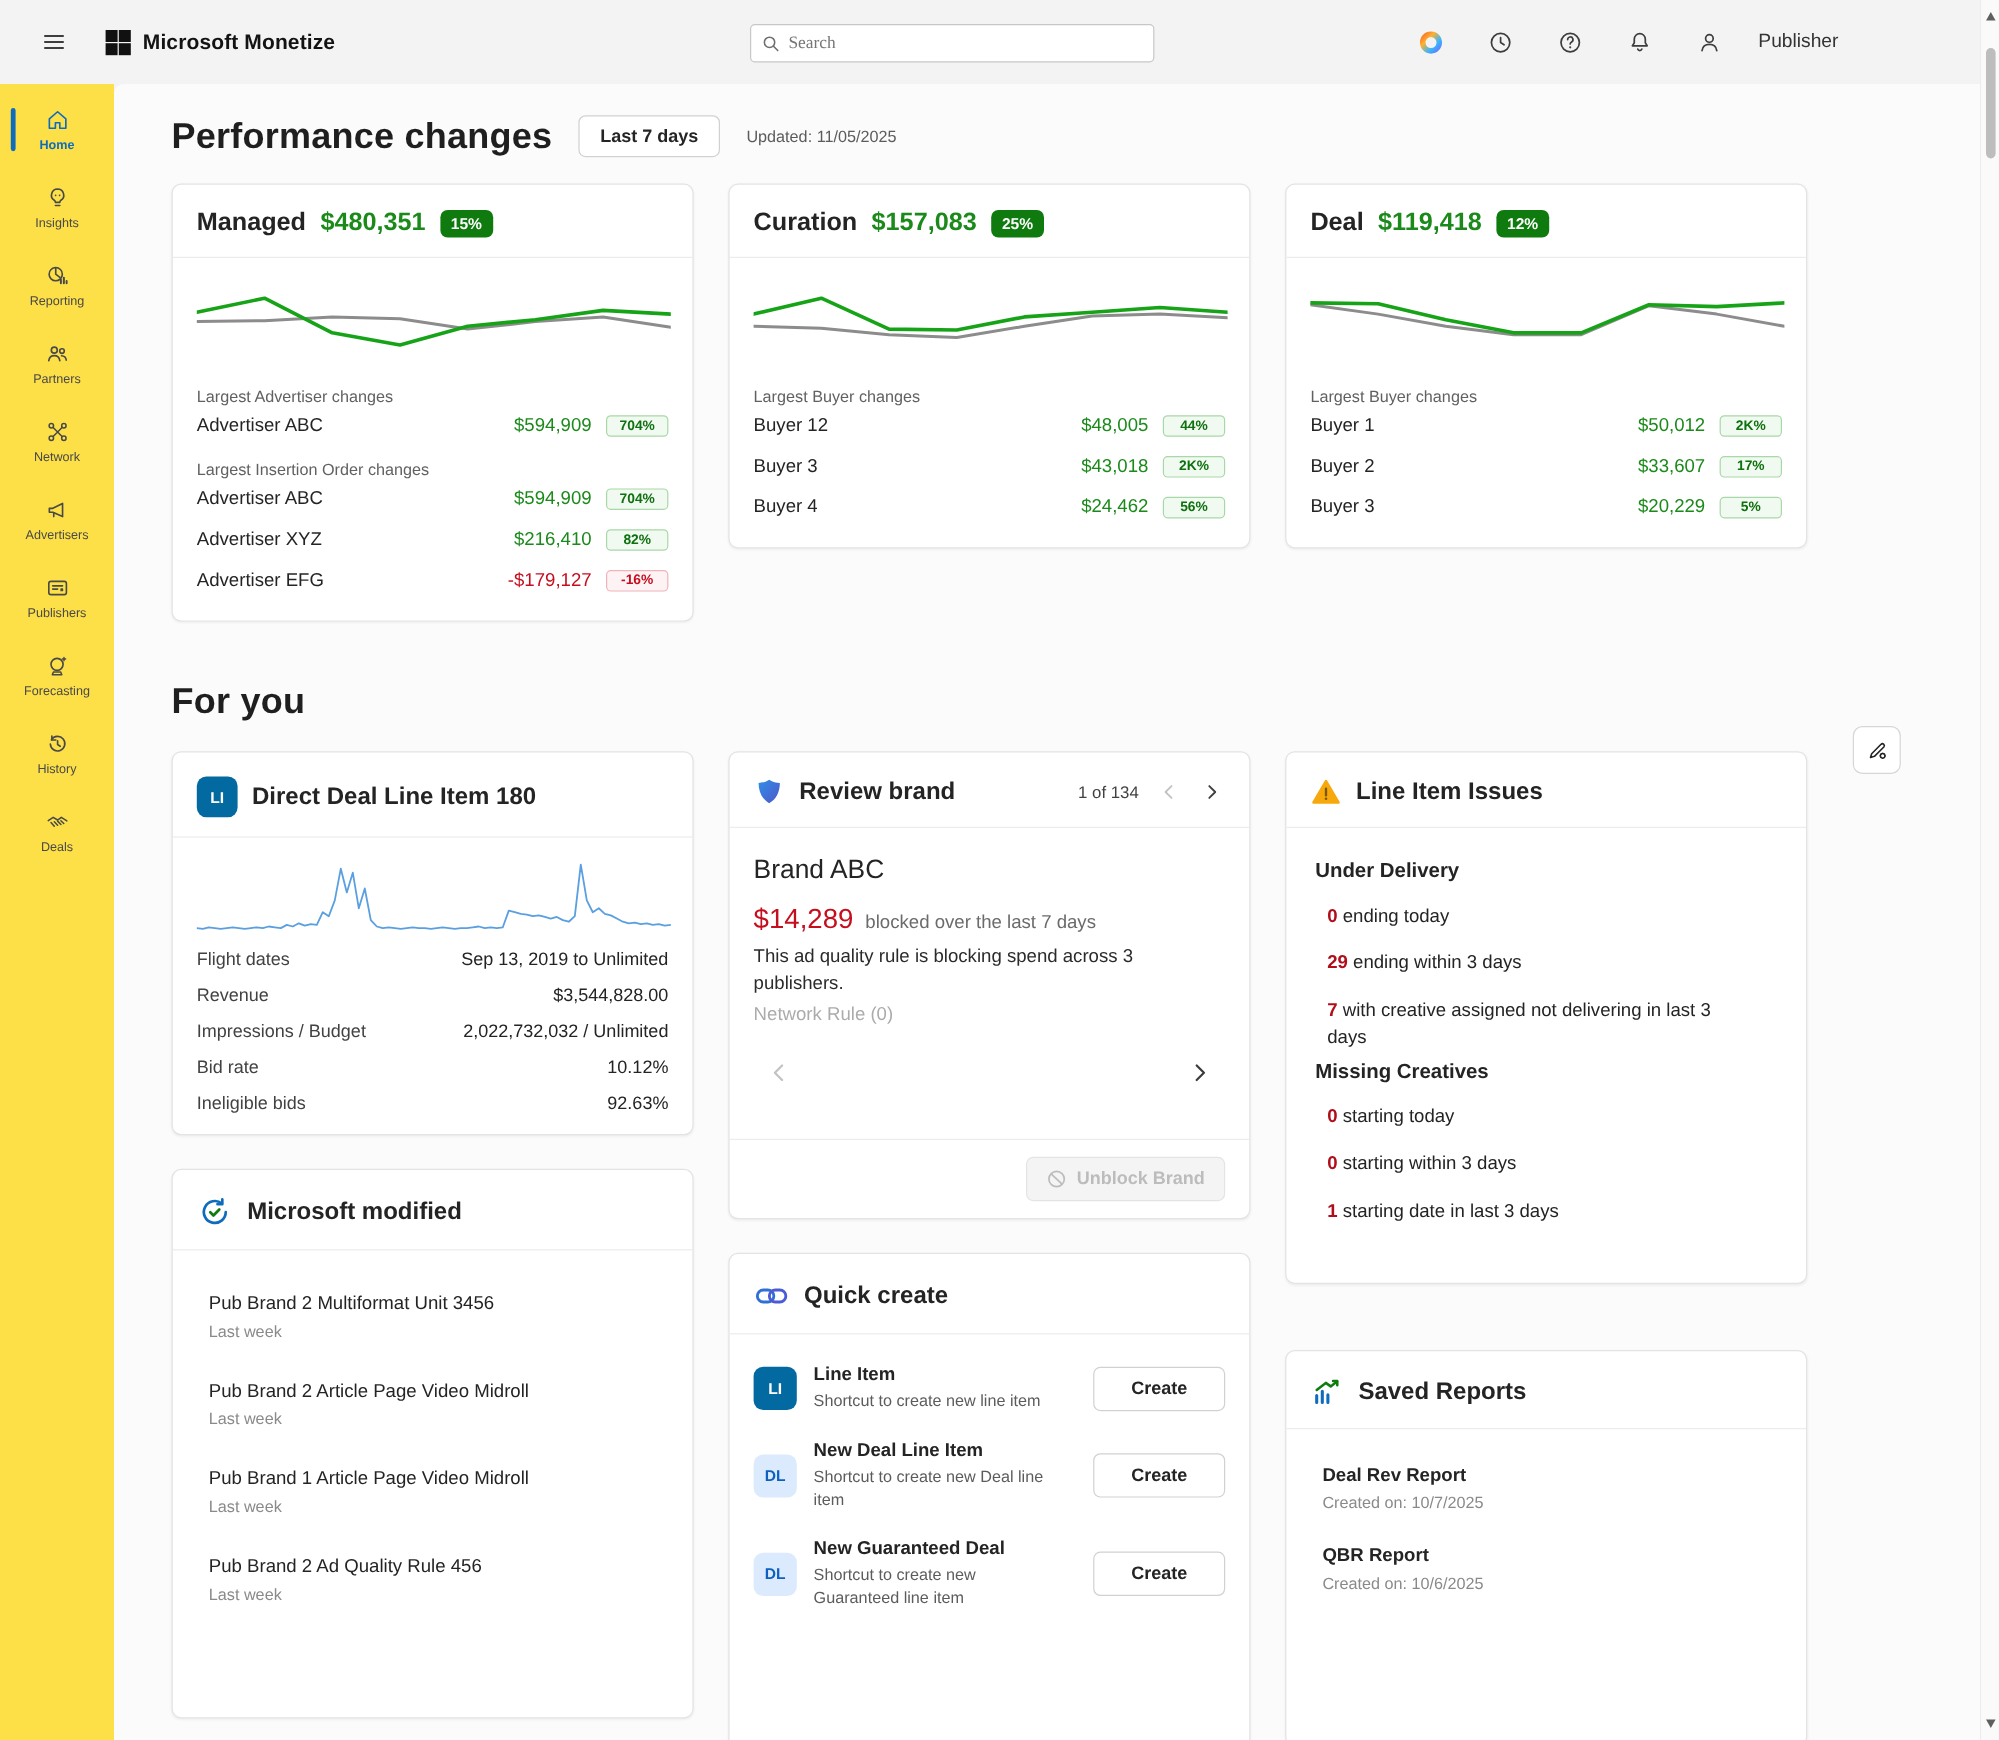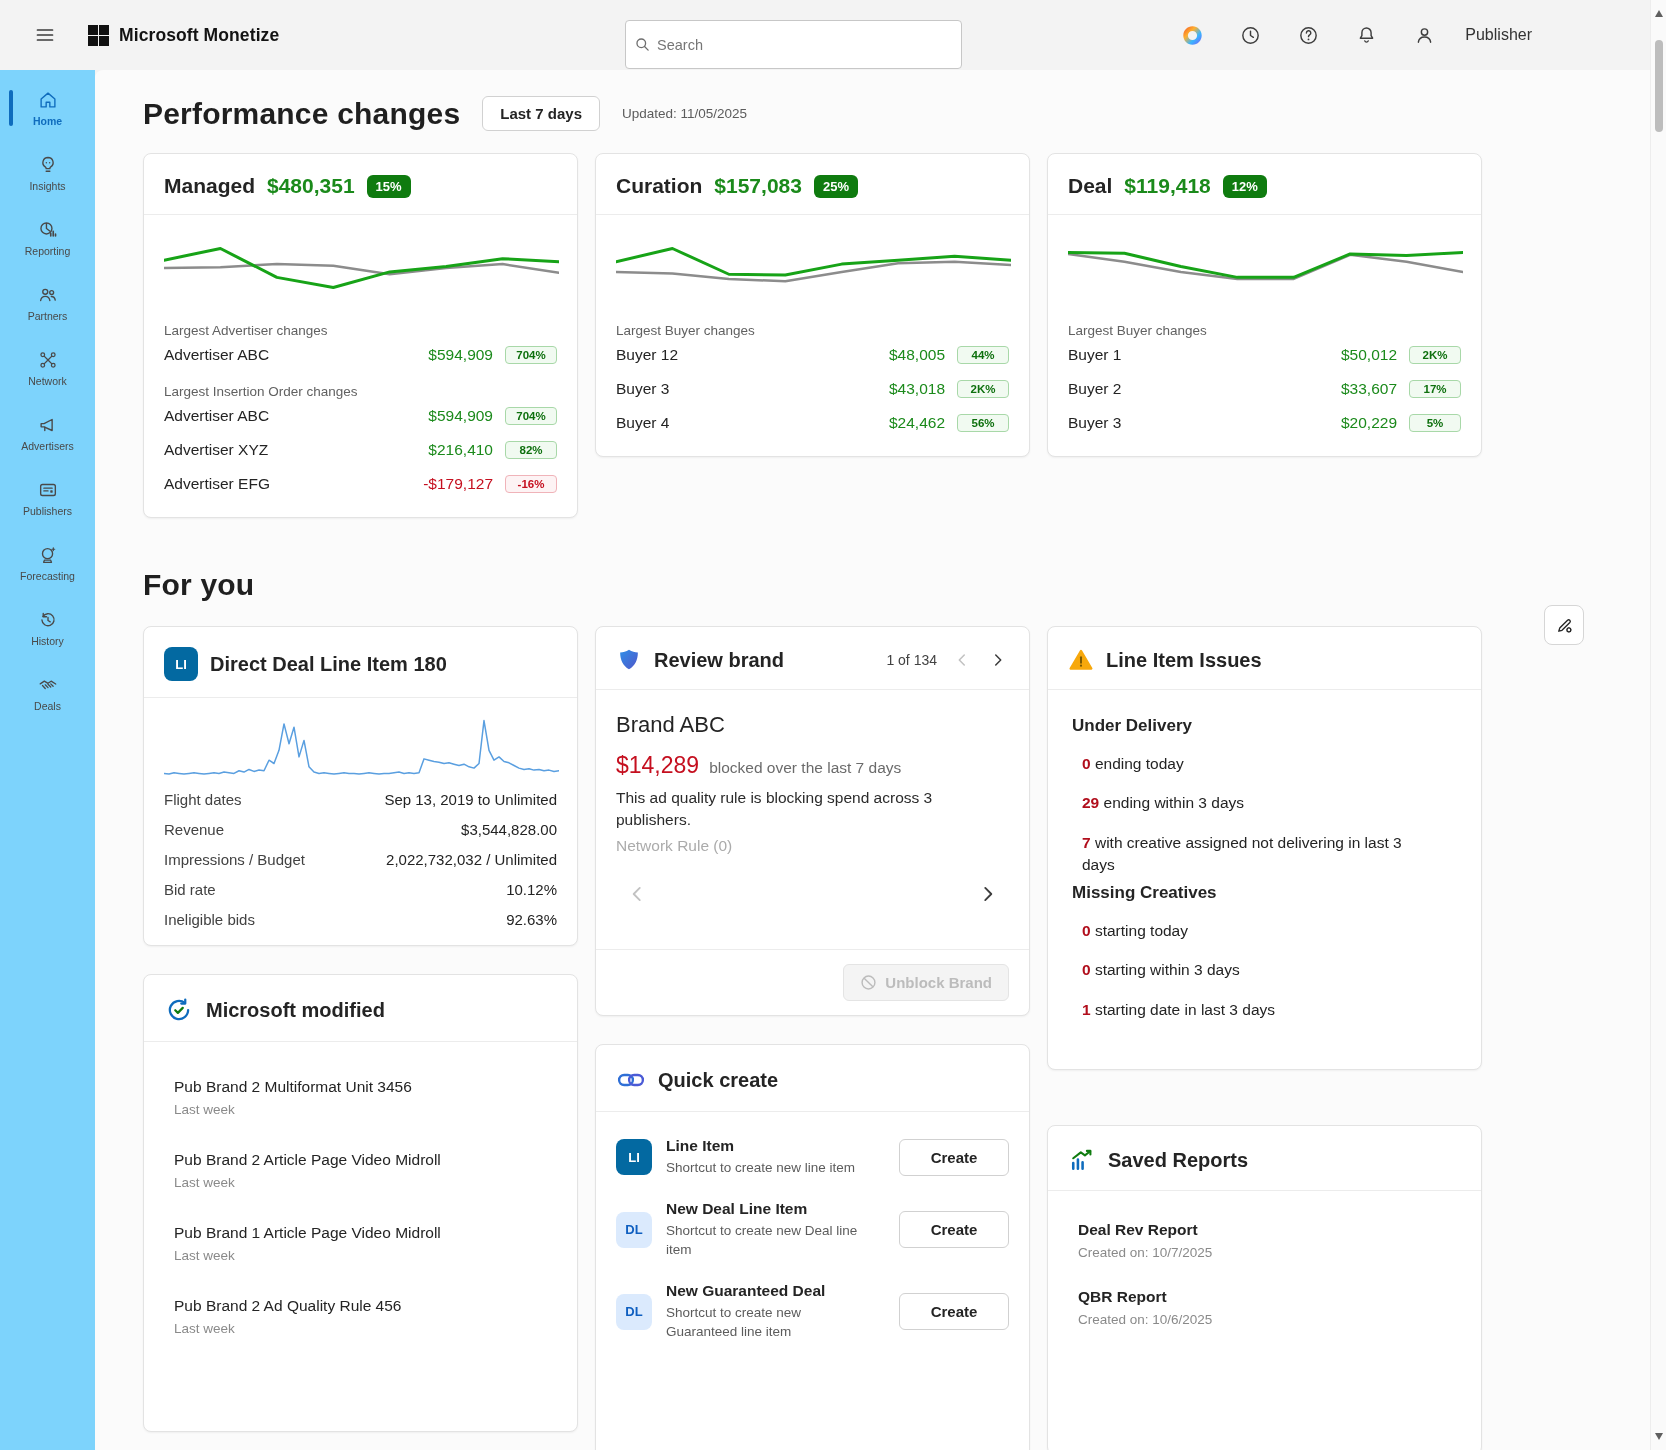--- a/index.html
+++ b/index.html
@@ -12,31 +12,31 @@
   .topbar {
     height:70px; display:flex; align-items:center;
     padding:0 34px 0 28px; background:#f3f3f3; position:relative; z-index:2;
   }
   .hamburger { width:34px; height:34px; border:none; background:transparent; cursor:pointer; display:flex; align-items:center; justify-content:center; border-radius:4px; }
   .brand { display:flex; align-items:center; gap:10px; margin-left:26px; }
   .mslogo { width:21px; height:21px; display:grid; grid-template-columns:10px 10px; grid-template-rows:10px 10px; gap:1px; }
   .mslogo span { background:#111; }
   .brand-name { font-size:17.5px; font-weight:700; letter-spacing:.1px; color:#131313; }
   .search-wrap {
-    position:absolute; left:625px; top:20px; width:337px; height:49px;
+    position:absolute; left:625px; top:20px; width:337px; height:32px;
     background:#fff; border:1px solid #c7c7c7; border-radius:4px;
-    display:flex; align-items:center; padding:0 9px; gap:7px;
+    display:flex; align-items:center; padding:0 9px; gap:7px;font-family:Liberation Serif, serif;
   }
   .search-wrap input { border:none; outline:none; flex:1; font-size:14.5px; font-family:inherit; color:#333; background:transparent; }
   .search-wrap input::placeholder { color:#767676; }
   .top-actions { margin-left:auto; display:flex; align-items:center; gap:24px; padding-right:100px; }
   .icon-btn { width:34px; height:34px; border:none; background:transparent; cursor:pointer; display:flex; align-items:center; justify-content:center; border-radius:4px; color:#3d3d3d; }
   .role { font-size:16px; color:#333; cursor:pointer; }
   .body-row { display:flex; height:1380px; position:relative; z-index:1; }
-  .sidebar { width:95px; background:#7dd3fc; padding-top:6px; flex:none; }
+  .sidebar { width:95px; background:#fde047; padding-top:6px; flex:none; }
   .nav-item {
     position:relative; height:64px; display:flex; flex-direction:column;
     align-items:center; justify-content:center; gap:4px; cursor:pointer;
     color:#494949; margin-bottom:1px;
   }
   .nav-item .nv-label { font-size:10.5px; }
   .nav-item.active { color:#0f6cbd; }
   .nav-item.active .nv-label { font-weight:700; }
   .nav-item.active::before {
     content:""; position:absolute; left:9px; top:14px; bottom:14px; width:3.5px;
@@ -46,21 +46,21 @@
     flex:1; background:#fbfbfb; border-top-left-radius:8px;
     padding:26px 48px 0 48px; overflow:hidden; position:relative;
   }
   h2.section-title { font-size:30px; font-weight:700; color:#1f1f1f; letter-spacing:.2px; }
   .perf-head { display:flex; align-items:center; gap:22px; }
   .range-btn {
     background:#fff; border:1px solid #d1d1d1; border-radius:6px;
     padding:8px 17px; font-size:15px; font-weight:600; color:#242424; cursor:pointer; font-family:inherit;
   }
   .updated { font-size:13.5px; color:#5c5c5c; }
-  .cards-row { display:flex; gap:17px; margin-top:22px; align-items:flex-start; }
+  .cards-row { display:flex; gap:29px; margin-top:22px; align-items:flex-start; }
   .card {
     width:435px; background:#fff; border:1px solid #e3e3e3; border-radius:8px;
     box-shadow:0 1px 2px rgba(0,0,0,.05); overflow:hidden; flex:none;
     display:flex; flex-direction:column;
   }
   .card-head {
     display:flex; align-items:center; gap:12px; padding:20px 20px 16px;
     border-bottom:1px solid #ececec;
   }
   .perf-title { font-size:21px; font-weight:700; }

